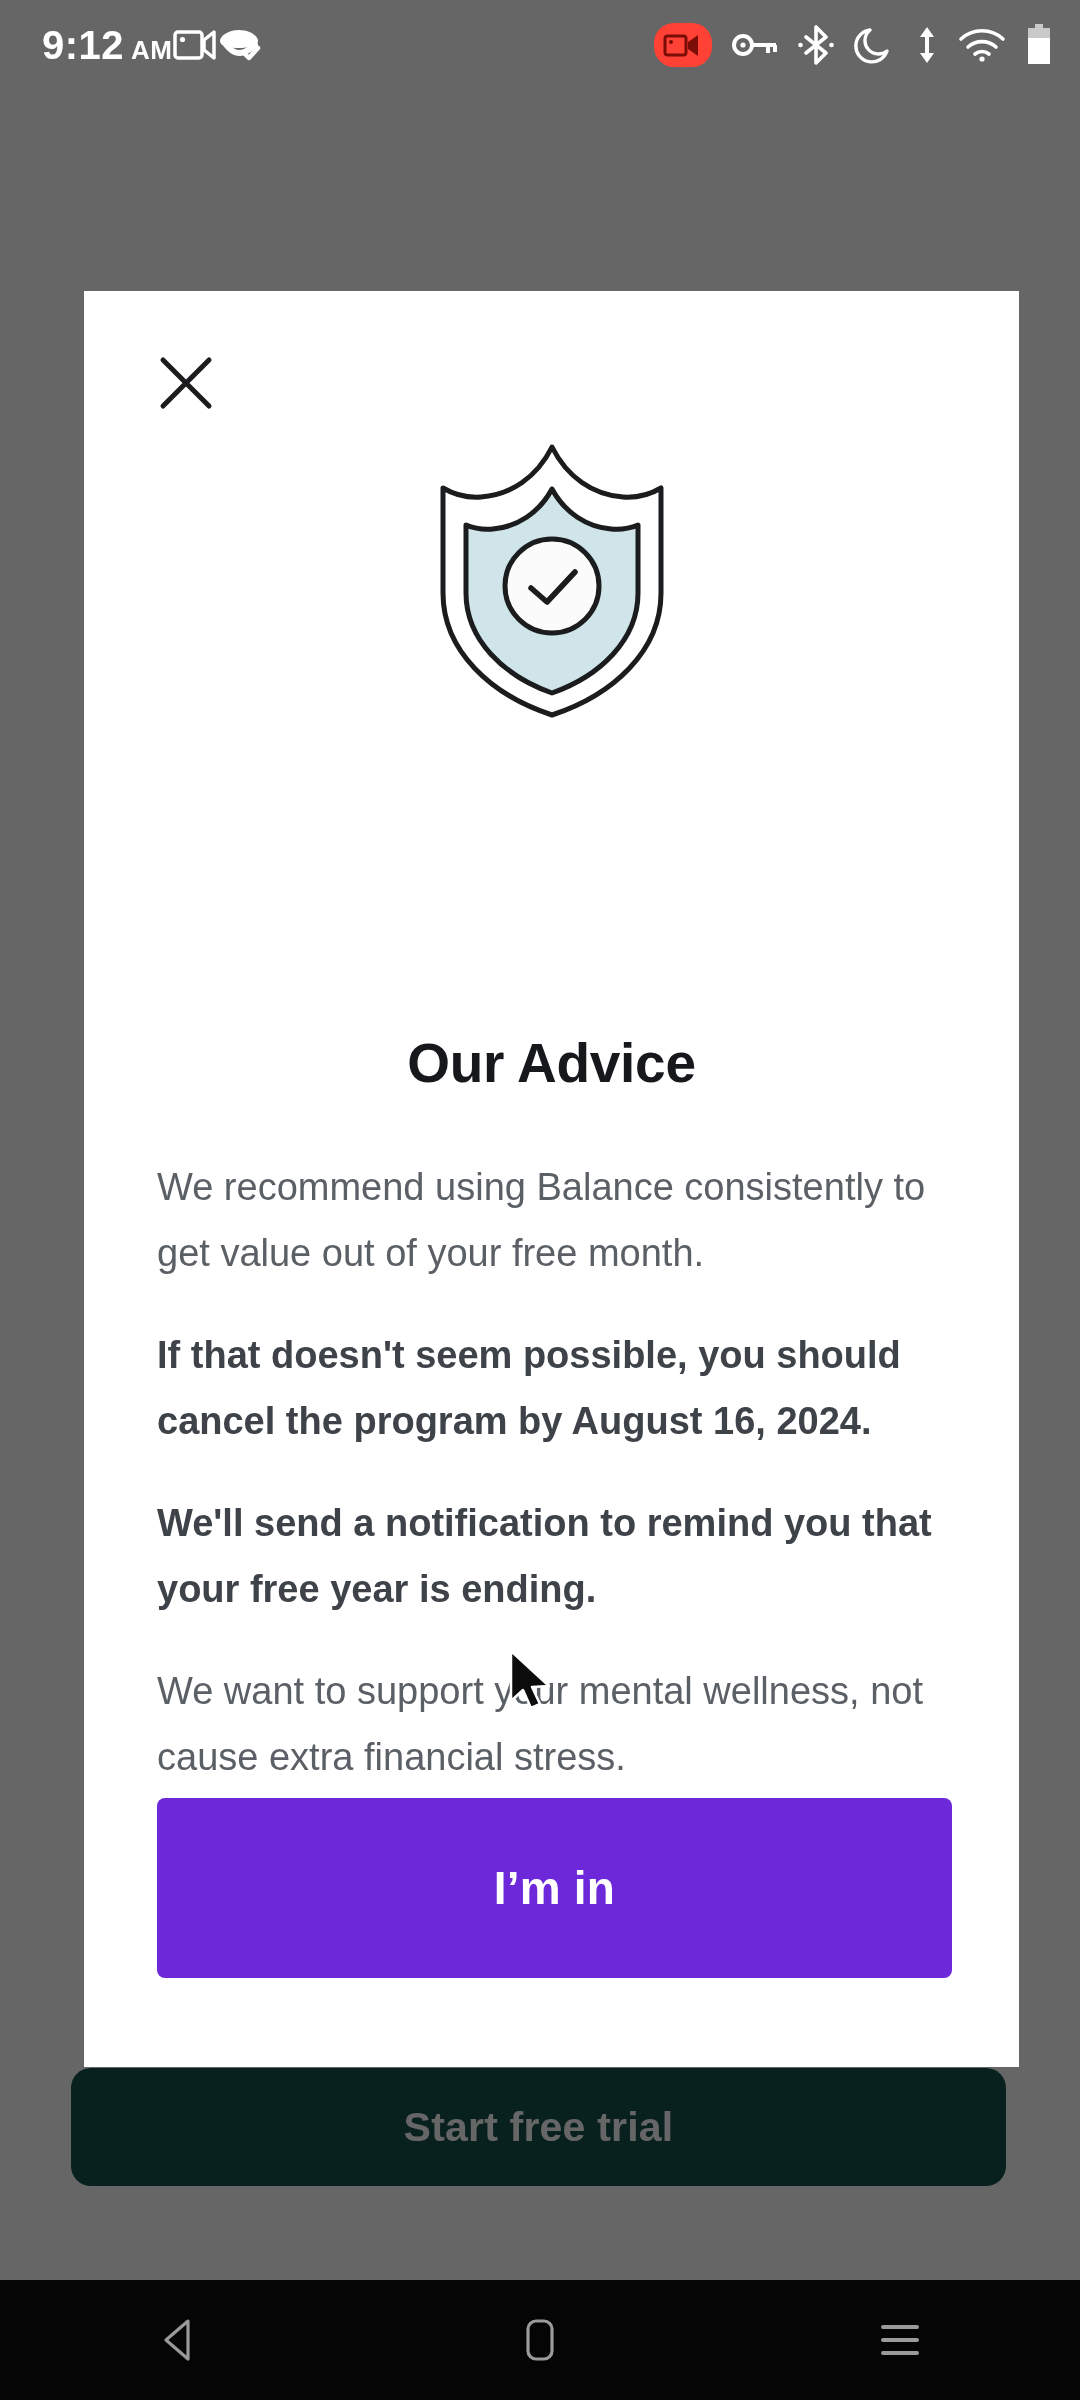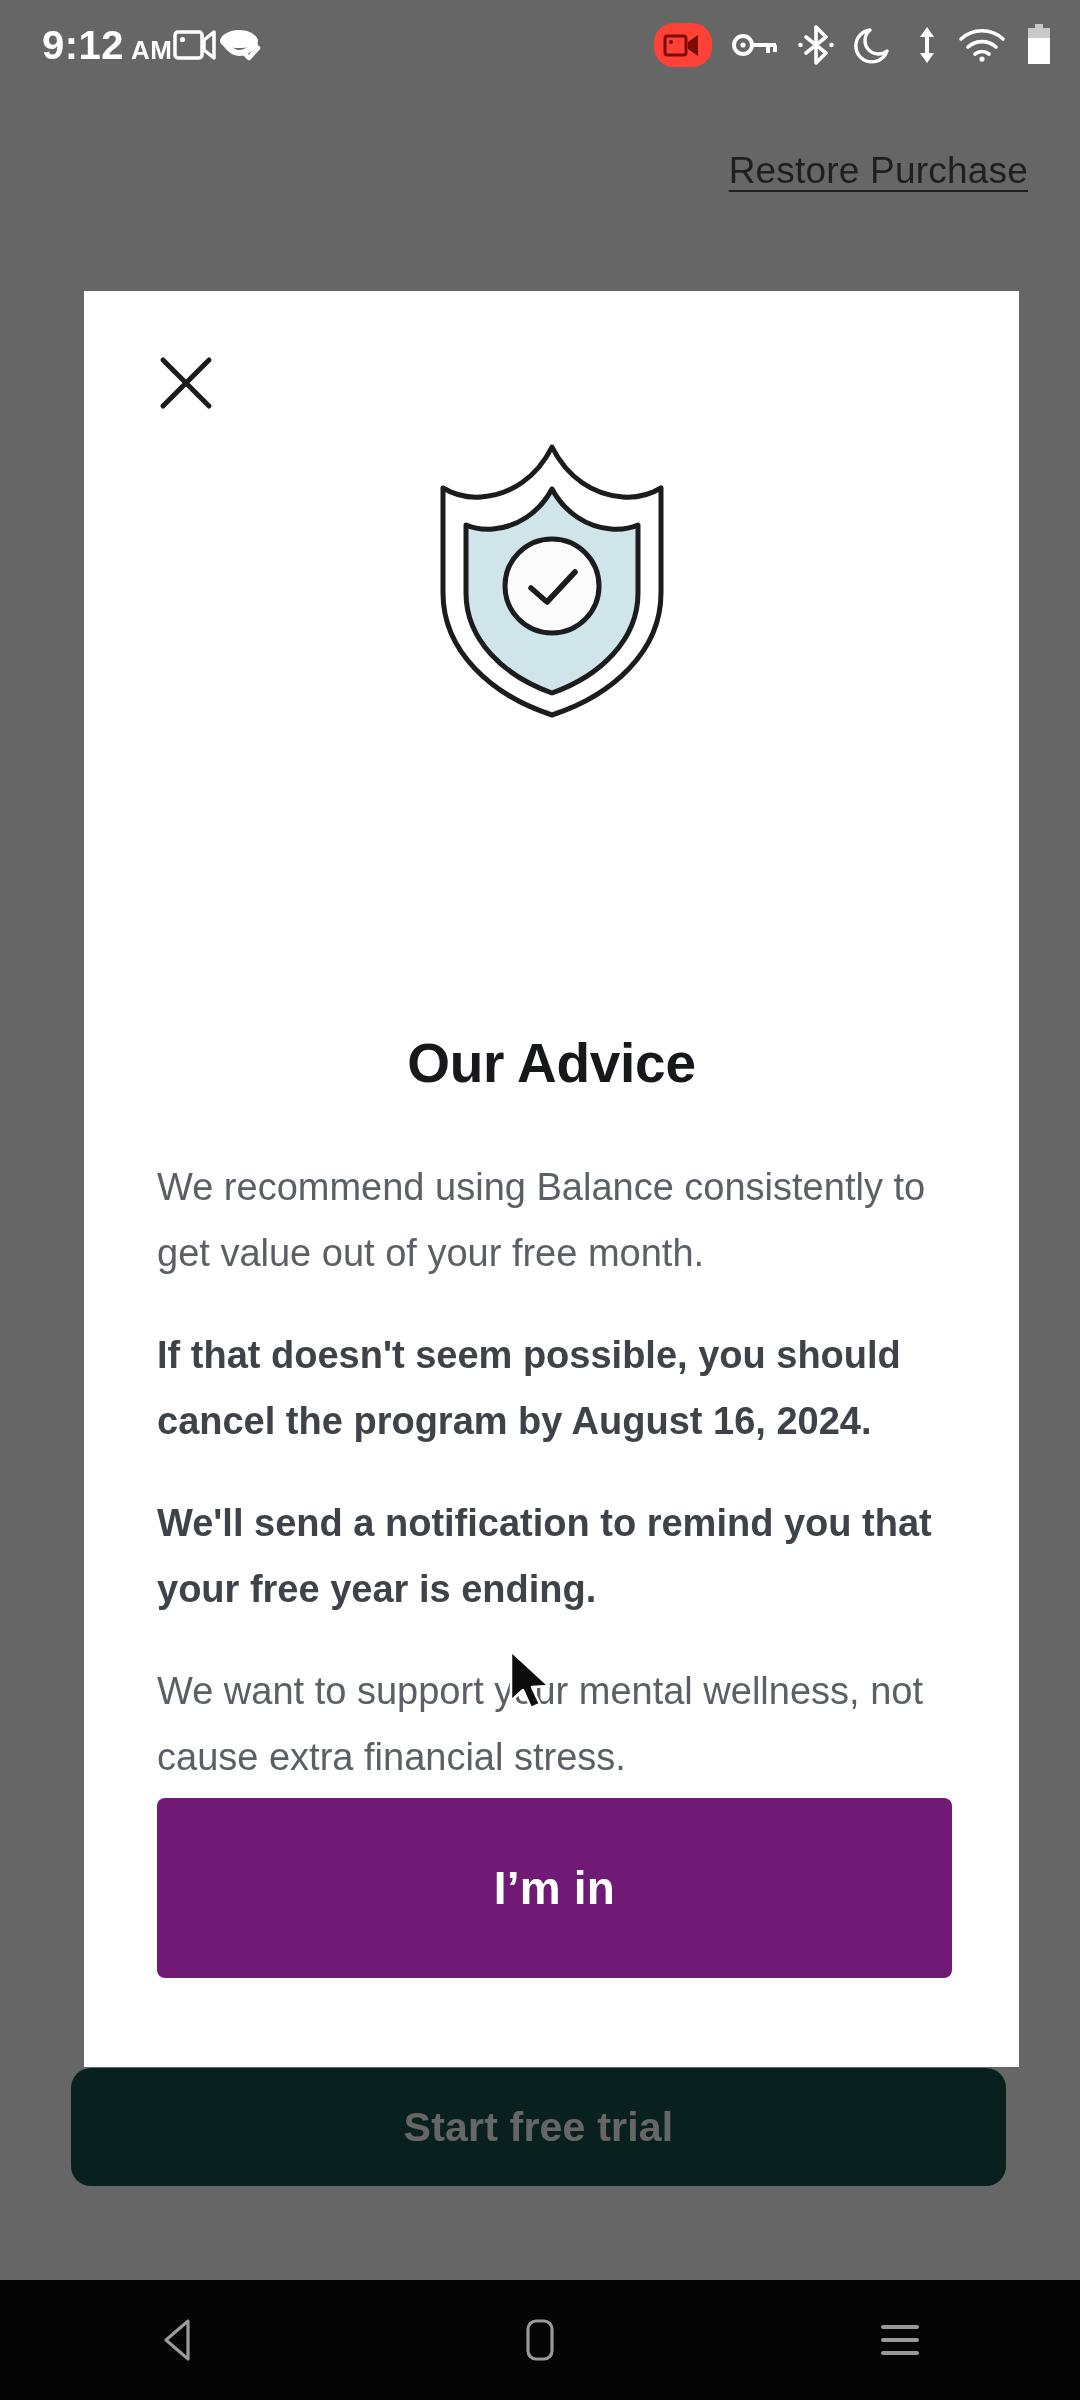--- a/index.html
+++ b/index.html
@@ -148,21 +148,21 @@
     font-weight: bold;
     color: #3d4348;
   }
 
   #im-in-button {
     position: absolute;
     left: 73px;
     top: 1507px;
     width: 795px;
     height: 180px;
-    background: #701a75;
+    background: #6d28d9;
     border: none;
     border-radius: 8px;
     color: #ffffff;
     font-family: "Liberation Sans", sans-serif;
     font-size: 46px;
     font-weight: bold;
     cursor: pointer;
     letter-spacing: .2px;
   }
 
@@ -269,21 +269,20 @@
       </svg>
 
       <svg class="sb-icon" width="26" height="42" viewBox="0 0 26 42">
         <rect x="9" y="0" width="8" height="4" fill="#c9c9c9"></rect>
         <rect x="2" y="4" width="22" height="36" fill="#c9c9c9"></rect>
         <rect x="2" y="14" width="22" height="26" fill="#ffffff"></rect>
       </svg>
     </div>
   </div>
 
-  <div id="restore-purchase">Restore Purchase</div>
 
   <div id="modal">
 
     <div id="close-button">
       <svg width="56" height="56" viewBox="0 0 56 56">
         <path d="M5 5 L51 51 M51 5 L5 51" stroke="#1b1c1e" stroke-width="5" stroke-linecap="round"></path>
       </svg>
     </div>
 
     <div id="shield-wrap">

